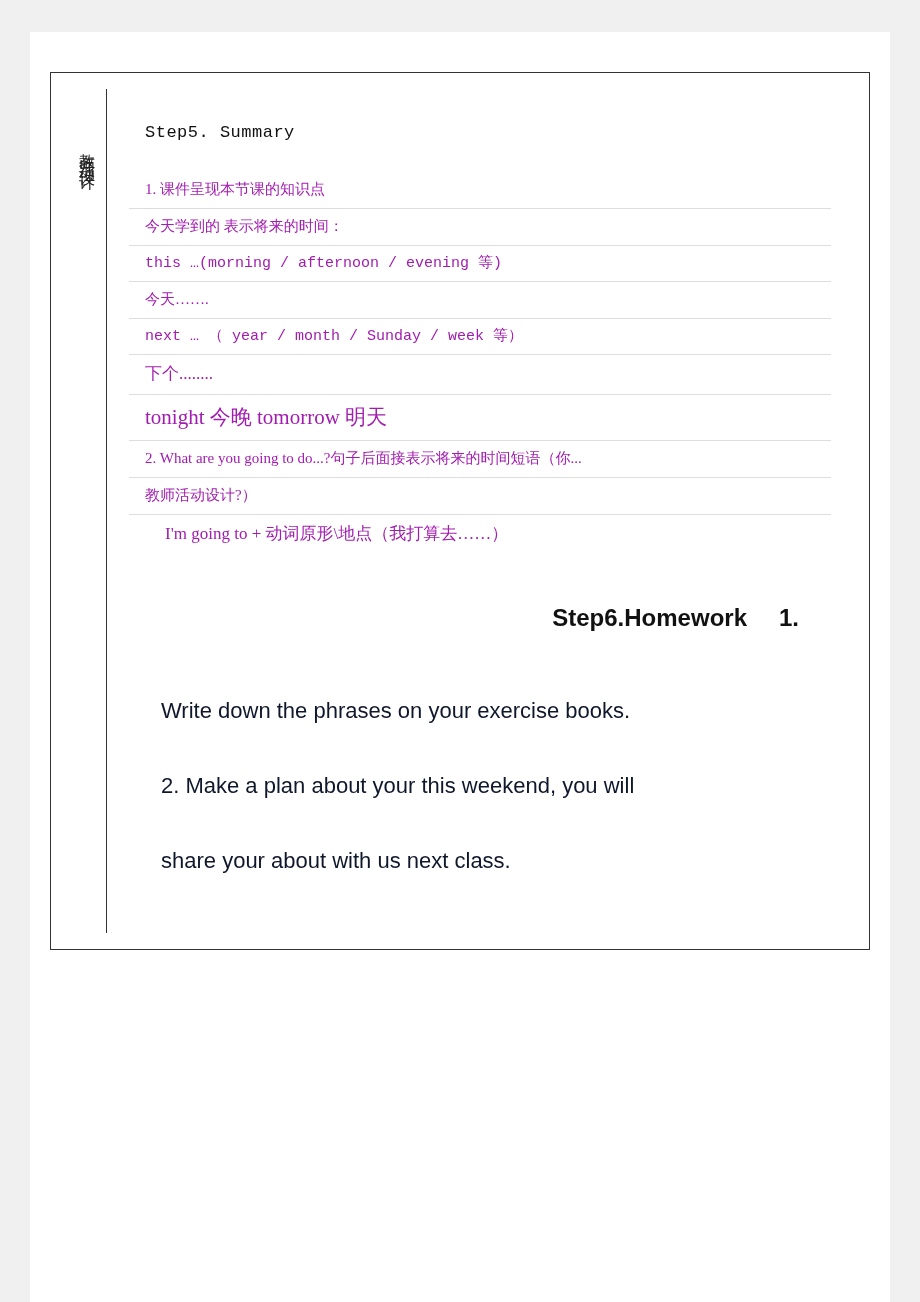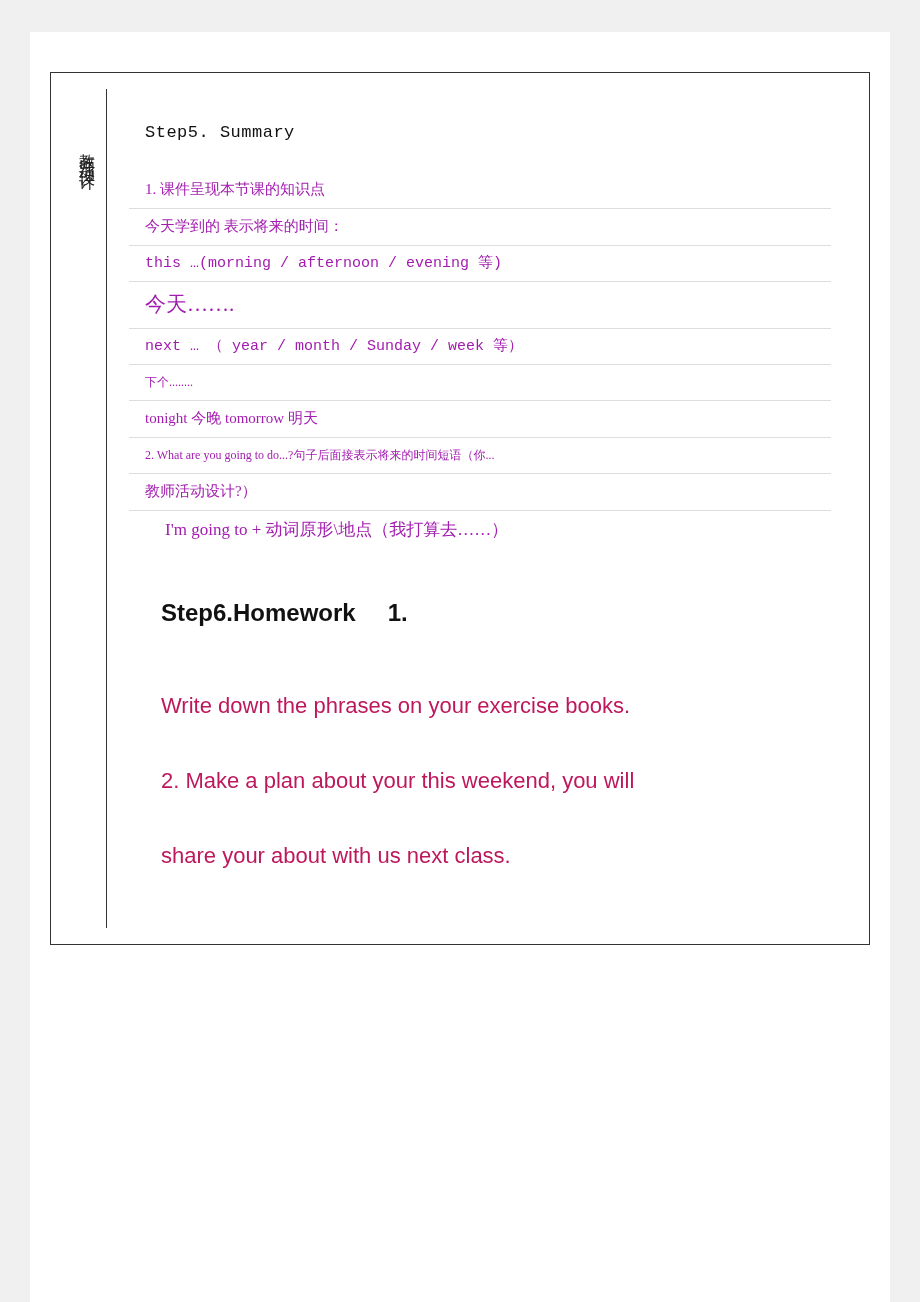--- a/index.html
+++ b/index.html
@@ -68,27 +68,27 @@
     }
 
     .step6-title {
       font-size: 24px;
       font-weight: bold;
       font-family: "Arial", sans-serif;
       color: #111;
       margin-top: 18px;
       margin-bottom: 14px;
       display: flex;
-      justify-content: flex-start;
+      justify-content: flex-end;
       align-items: baseline;
     }
 
     .homework-line {
       font-size: 22px;
-      color: #be185d;
+      color: #0f172a;
       font-family: "Arial", sans-serif;
       margin-bottom: 10px;
       line-height: 1.5;
     }
 
     .row-item {
       padding: 4px 0;
       border-bottom: 1px solid #ddd;
       font-size: 15px;
       font-family: "Courier New", Courier, monospace;
@@ -120,37 +120,37 @@
 
       <div class="row-item">
         <span style="font-family:'SimSun','宋体',serif; font-size:15px;">今天学到的 表示将来的时间：</span>
       </div>
 
       <div class="row-item">
         <span>this …(morning / afternoon / evening 等)</span>
       </div>
 
       <div class="row-item">
-        <span style="font-family:'SimSun','宋体',serif; font-size:21px;">今天…….</span>
+        <span style="font-family:'SimSun','宋体',serif; font-size:15px;">今天…….</span>
       </div>
 
       <div class="row-item">
         <span>next … （ year / month / Sunday / week 等）</span>
       </div>
 
       <div class="row-item">
-        <span style="font-family:'SimSun','宋体',serif; font-size:12px;">下个........</span>
+        <span style="font-family:'SimSun','宋体',serif; font-size:17px;">下个........</span>
       </div>
 
       <div class="row-item">
-        <span style="font-family:'SimSun','宋体',serif; font-size:15px;">tonight 今晚     tomorrow 明天</span>
+        <span style="font-family:'SimSun','宋体',serif; font-size:21px;">tonight 今晚     tomorrow 明天</span>
       </div>
 
       <div class="row-item">
-        <span style="font-family:'SimSun','宋体',serif; font-size:12px;">2. What are you going to do...?句子后面接表示将来的时间短语（你...</span>
+        <span style="font-family:'SimSun','宋体',serif; font-size:15px;">2. What are you going to do...?句子后面接表示将来的时间短语（你...</span>
       </div>
 
       <div class="row-item">
         <span style="font-family:'SimSun','宋体',serif; font-size:15px;">教师活动设计?）</span>
       </div>
 
       <div class="row-item" style="border-bottom: none; padding-left: 20px;">
         <span style="font-family:'SimSun','宋体',serif; font-size:17px;">I'm going to + 动词原形\地点（我打算去……）</span>
       </div>
 

